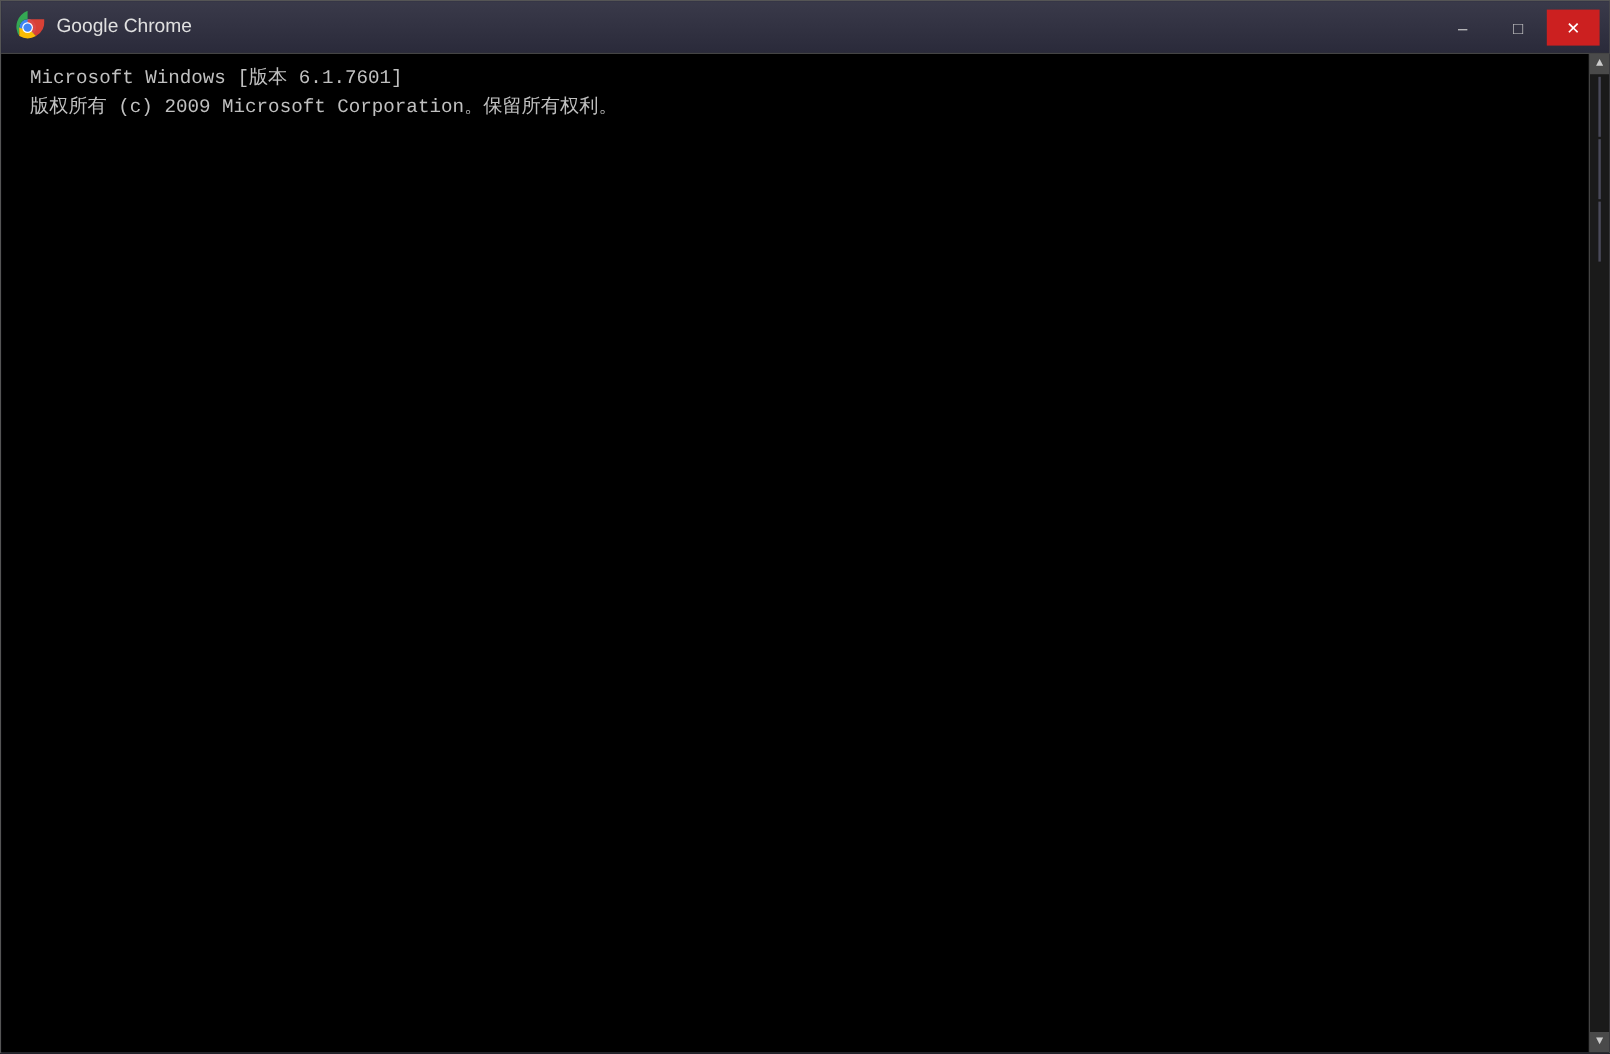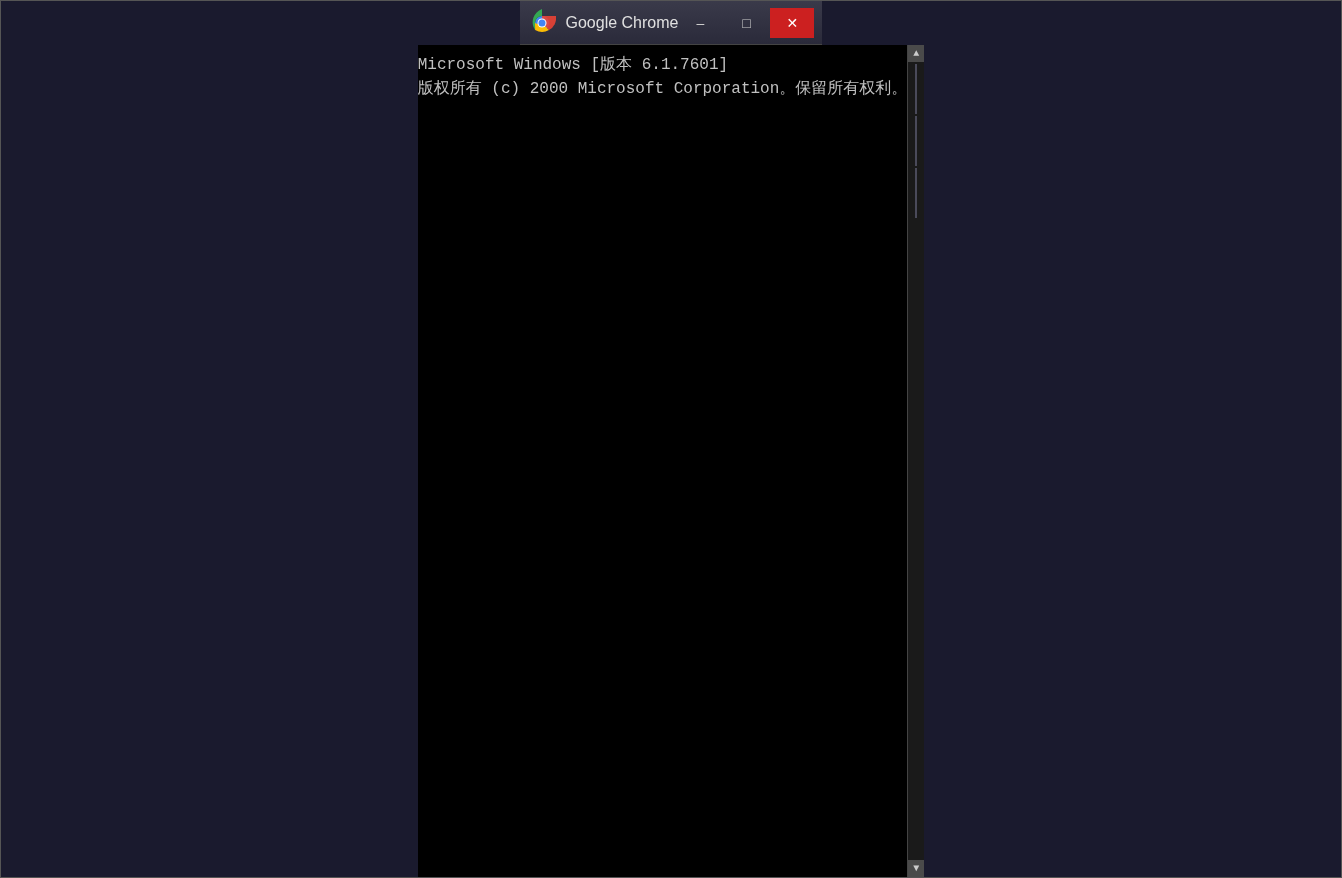--- a/index.html
+++ b/index.html
@@ -15,21 +15,20 @@
       font-family: 'Courier New', Courier, monospace;
       overflow: hidden;
     }
 
     .window {
       width: 1342px;
       height: 878px;
       display: flex;
       flex-direction: column;
       border: 1px solid #555;
-      align-items: center;
     }
 
     .title-bar {
       height: 44px;
       background: linear-gradient(to bottom, #3a3a4a, #2a2a3a);
       display: flex;
       align-items: center;
       justify-content: space-between;
       padding: 0 8px;
       flex-shrink: 0;
@@ -82,21 +81,21 @@
     .cmd-area {
       flex: 1;
       background: #000000;
       display: flex;
       overflow: hidden;
       position: relative;
     }
 
     .cmd-content {
       flex: 1;
-      padding: 8px 0;
+      padding: 8px 24px;
       overflow: hidden;
     }
 
     .cmd-line {
       color: #c0c0c0;
       font-family: 'Courier New', Courier, monospace;
       font-size: 16px;
       line-height: 1.5;
       white-space: pre;
     }
@@ -164,21 +163,21 @@
     <div class="title-bar-right">
       <button class="window-btn">–</button>
       <button class="window-btn">□</button>
       <button class="window-btn close-btn">✕</button>
     </div>
   </div>
 
   <div class="cmd-area">
     <div class="cmd-content">
       <div class="cmd-line">Microsoft Windows [版本 6.1.7601]</div>
-      <div class="cmd-line">版权所有 (c) 2000 Microsoft Corporation。保留所有权利。</div>
+      <div class="cmd-line">版权所有 (c) 2009 Microsoft Corporation。保留所有权利。</div>
       <div class="cmd-line"></div>
     </div>
 
     <div class="scrollbar">
       <div class="scrollbar-btn">▲</div>
       <div class="scrollbar-track">
         <div class="scrollbar-line"></div>
         <div class="scrollbar-line"></div>
         <div class="scrollbar-line"></div>
       </div>

